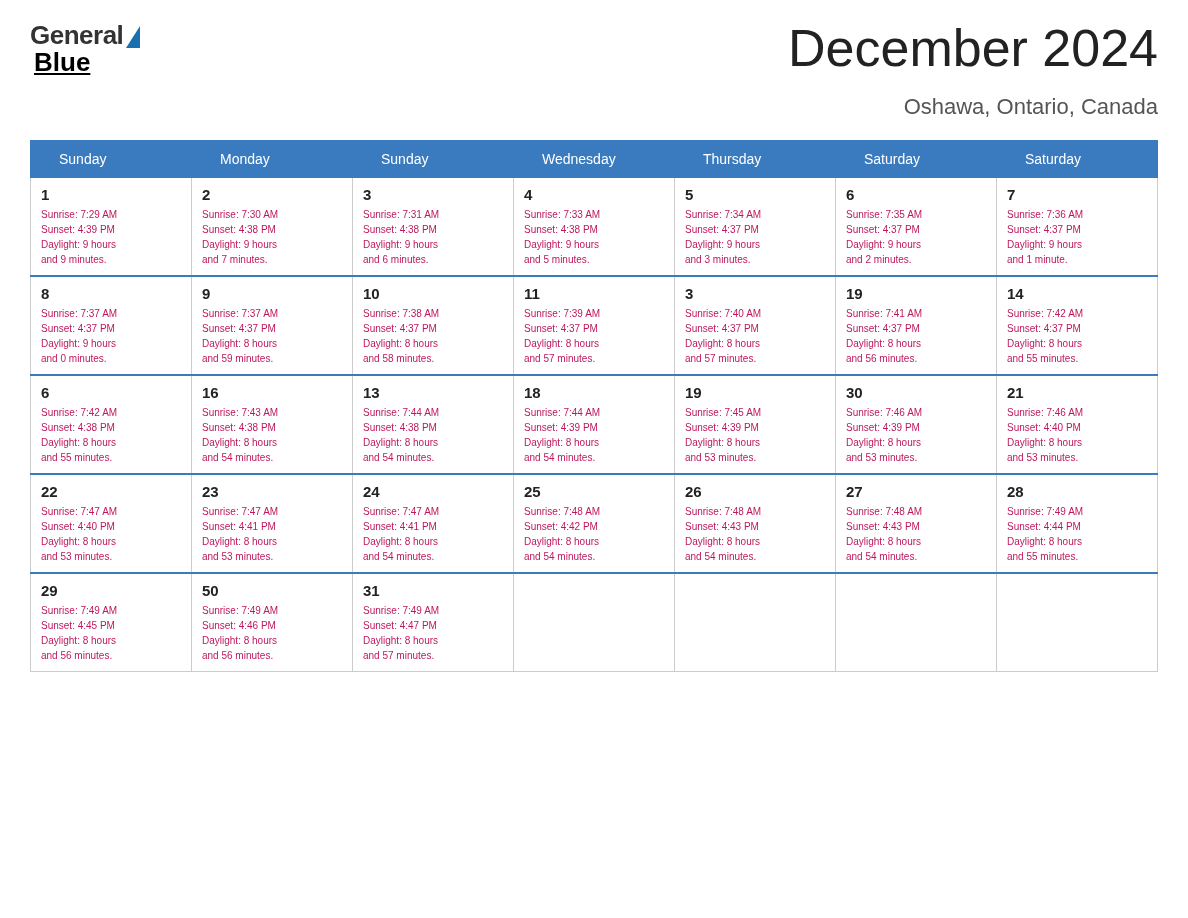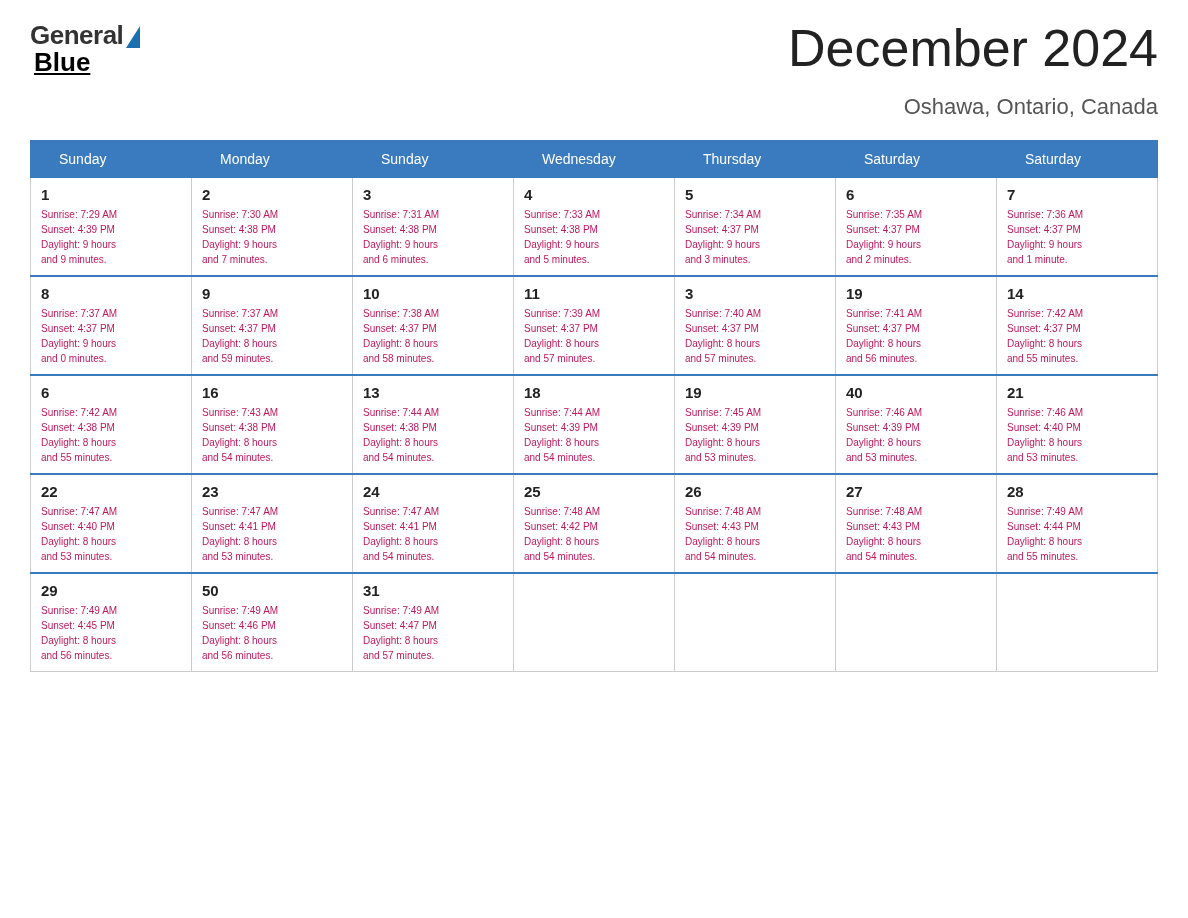--- a/index.html
+++ b/index.html
@@ -207,21 +207,21 @@
         </td>
         <td>
         <div class="day-num">18</div>
         <div class="day-info">Sunrise: 7:44 AM<br>Sunset: 4:39 PM<br>Daylight: 8 hours<br>and 54 minutes.</div>
         </td>
         <td>
         <div class="day-num">19</div>
         <div class="day-info">Sunrise: 7:45 AM<br>Sunset: 4:39 PM<br>Daylight: 8 hours<br>and 53 minutes.</div>
         </td>
         <td>
-        <div class="day-num">40</div>
+        <div class="day-num">30</div>
         <div class="day-info">Sunrise: 7:46 AM<br>Sunset: 4:39 PM<br>Daylight: 8 hours<br>and 53 minutes.</div>
         </td>
         <td>
         <div class="day-num">21</div>
         <div class="day-info">Sunrise: 7:46 AM<br>Sunset: 4:40 PM<br>Daylight: 8 hours<br>and 53 minutes.</div>
         </td>
       </tr>
       <tr class="row-border-top">
         <td>
         <div class="day-num">22</div>

